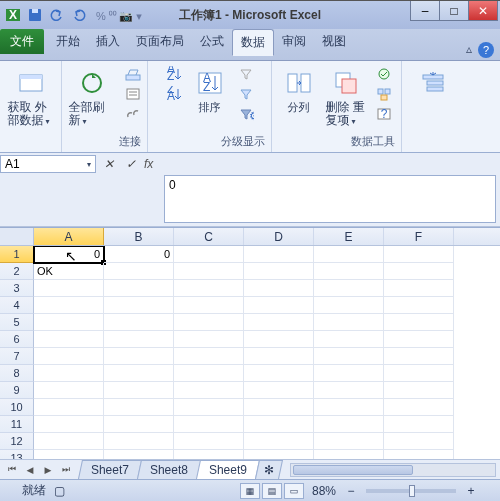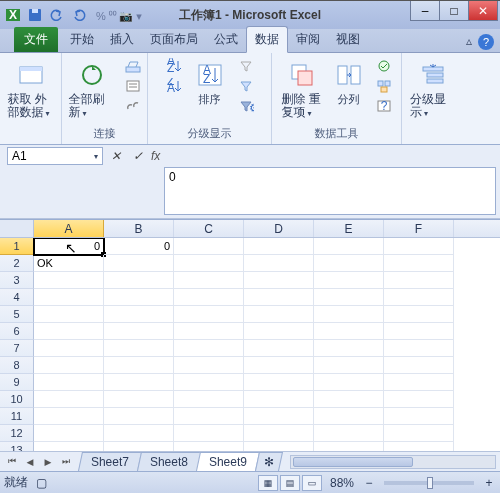--- a/index.html
+++ b/index.html
@@ -8,42 +8,42 @@
 
 .titlebar { height: 28px; background: linear-gradient(#b9c9e8, #a9badf); display: flex; align-items: center; padding: 0 4px; position: relative; }
 .qat { display: flex; gap: 4px; align-items: center; }
 .qat-btn { width: 18px; height: 18px; display: flex; align-items: center; justify-content: center; cursor: pointer; }
 .title-center { position: absolute; left: 50%; transform: translateX(-50%); color: #3b3b3b; font-size: 12px; white-space: nowrap; font-weight: bold; }
 .win-controls { position: absolute; right: 2px; top: 0; display: flex; }
 .win-btn { width: 30px; height: 20px; display: flex; align-items: center; justify-content: center; cursor: pointer; border: 1px solid #6b7a99; border-top: none; background: linear-gradient(#d5e0f2,#bfcde8); margin-left: -1px; }
 .win-btn.close { background: linear-gradient(#e77,#c33); color: #fff; }
 
 
-.tabrow { height: 24px; background: linear-gradient(#c2cfe8,#b8c6e2); display: flex; align-items: flex-end; padding-left: 14px; border-bottom: 1px solid #8a9bc0; position: relative; }
+.tabrow { height: 32px; background: linear-gradient(#c2cfe8,#b8c6e2); display: flex; align-items: flex-start; padding-left: 0; border-bottom: 1px solid #8a9bc0; position: relative; }
 .file-tab { background: linear-gradient(#2f8f3b,#1e6f2a); color: #fff; padding: 4px 10px; border-radius: 2px 2px 0 0; font-size: 12px; cursor: pointer; margin-right: 4px; }
 .rtab { padding: 4px 8px; color: #2b3a58; cursor: pointer; }
 .rtab.active { background: #eef3fb; border: 1px solid #8a9bc0; border-bottom: 1px solid #eef3fb; border-radius: 3px 3px 0 0; margin-bottom: -1px; }
 .tabrow-right { position: absolute; right: 6px; bottom: 2px; display: flex; gap: 6px; }
 .help-icon { width: 16px; height: 16px; border-radius: 50%; background: #3a77d6; color: #fff; display: flex; align-items: center; justify-content: center; font-size: 11px; cursor: pointer; }
 
 
 .ribbon { height: 92px; background: #eef3fb; border-bottom: 1px solid #9aaed2; display: flex; }
 .group { border-right: 1px solid #c7d3e8; padding: 4px 6px 0 6px; display: flex; flex-direction: column; align-items: center; justify-content: space-between; }
 .group-content { display: flex; align-items: flex-start; gap: 6px; flex: 1; }
-.group-label { font-size: 11px; color: #4a5a7a; padding: 2px 0 3px 0; text-align: center; width: 100%; }
+.group-label { font-size: 11px; color: #4a5a7a; padding: 2px 0 3px 0; text-align: right; width: 100%; }
 .big-btn { display: flex; flex-direction: column; align-items: center; width: 50px; cursor: pointer; padding: 2px; }
 .big-btn .ico { width: 32px; height: 32px; display: flex; align-items: center; justify-content: center; }
 .big-btn .lbl { font-size: 11px; line-height: 13px; margin-top: 2px; color: #2b3a58; }
 .small-col { display: flex; flex-direction: column; gap: 2px; }
 .small-btn { width: 20px; height: 18px; display: flex; align-items: center; justify-content: center; cursor: pointer; }
 .drop-arrow { font-size: 8px; color: #3a4a68; margin-left: 2px; }
 
 
 .fbar-wrap { background: #e7edf8; border-bottom: 1px solid #b5c3dd; }
-.fbar { height: 22px; display: flex; align-items: center; padding: 2px 7px; gap: 4px; }
+.fbar { height: 22px; display: flex; align-items: center; padding: 2px 0; gap: 4px; }
 .namebox { width: 96px; height: 18px; background: #fff; border: 1px solid #9aaed2; display: flex; align-items: center; padding: 0 4px; justify-content: space-between; }
 .fx-btn { width: 18px; height: 18px; display: flex; align-items: center; justify-content: center; font-style: italic; color: #444; cursor: pointer; }
 .fx-label { font-style: italic; color: #555; font-size: 12px; }
 .formula-input { flex: 1; height: 48px; background: #fff; border: 1px solid #9aaed2; padding: 2px 4px; font-size: 12px; resize: none; outline: none; }
 .fbar2 { display: flex; padding: 0 4px 3px 4px; gap: 4px; }
 .fbar2 .spacer { width: 156px; }
 
 
 .grid-wrap { position: relative; background: #fff; height: 232px; border-top: 1px solid #9aaed2; display: flex; flex-direction: column; }
 .col-headers { display: flex; height: 18px; background: linear-gradient(#eef2fa,#dfe7f5); border-bottom: 1px solid #b5c3dd; }
@@ -64,21 +64,21 @@
 .sheet-bar { height: 20px; background: #e7edf8; border-top: 1px solid #b5c3dd; display: flex; align-items: center; padding: 0 4px; gap: 2px; }
 .nav-btn { width: 16px; height: 16px; display: flex; align-items: center; justify-content: center; font-size: 9px; color: #555; cursor: pointer; }
 .sheet-tabs { display: flex; align-items: flex-end; margin-left: 4px; }
 .sheet-tab { padding: 2px 10px; background: #dbe4f3; border: 1px solid #9aaed2; border-bottom: none; font-size: 11px; color: #2b3a58; margin-right: -1px; cursor: pointer; transform: skewX(-12deg); }
 .sheet-tab span { display: inline-block; transform: skewX(12deg); }
 .sheet-tab.active { background: #fff; }
 .hscroll { flex: 1; height: 14px; background: #dfe5f0; margin-left: 8px; border: 1px solid #b5c3dd; position: relative; }
 .hscroll .thumb { position: absolute; left: 2px; top: 1px; width: 120px; height: 10px; background: linear-gradient(#cdd9ef,#b8c7e4); border: 1px solid #9aaed2; border-radius: 2px; }
 
 
-.status { height: 22px; background: linear-gradient(#dbe4f3,#c9d5ec); border-top: 1px solid #9aaed2; display: flex; align-items: center; padding: 0 4px; font-size: 11px; color: #2b3a58; gap: 8px; }
+.status { height: 22px; background: linear-gradient(#dbe4f3,#c9d5ec); border-top: 1px solid #9aaed2; display: flex; align-items: center; padding: 0 22px; font-size: 11px; color: #2b3a58; gap: 8px; }
 .status .spacer { flex: 1; }
 .view-btns { display: flex; gap: 2px; }
 .view-btn { width: 20px; height: 16px; border: 1px solid #9aaed2; background: #eef3fb; cursor: pointer; display: flex; align-items: center; justify-content: center; font-size: 9px; }
 .zoom-slider { width: 90px; height: 4px; background: #b5c3dd; position: relative; }
 .zoom-slider .knob { position: absolute; left: 43px; top: -4px; width: 6px; height: 12px; background: #eef3fb; border: 1px solid #7a8aac; }
 .zoom-btn { width: 14px; height: 14px; display: flex; align-items: center; justify-content: center; cursor: pointer; }
 
 
 svg { display: block; }
 </style>
@@ -242,39 +242,39 @@
               <text x="11" y="13" font-size="7" fill="#3a6fc7">⚙</text>
             </svg>
           </div>
       </div>
     </div>
     <div class="group-label">分级显示</div>
   </div>
 
   <div class="group" style="width:130px">
     <div class="group-content">
-      <div class="big-btn" style="width:44px">
-        <div class="ico">
-            <svg width="26" height="26">
-              <rect x="3" y="3" width="14" height="14" fill="#fff" stroke="#7aa3d6"></rect>
-              <rect x="9" y="9" width="14" height="14" fill="#ffe0e0" stroke="#d66"></rect>
-            </svg>
-          </div>
-        <div class="lbl"><span>删除
-重复项</span><span class="drop-arrow">▾</span></div>
-      </div>
       <div class="big-btn" style="width:38px">
         <div class="ico">
             <svg width="26" height="26">
               <rect x="2" y="4" width="9" height="18" fill="#fff" stroke="#7aa3d6"></rect>
               <rect x="15" y="4" width="9" height="18" fill="#fff" stroke="#7aa3d6"></rect>
               <path d="M11 13 L15 13 M13 11 L15 13 L13 15" fill="none" stroke="#3a6fc7"></path>
             </svg>
           </div>
         <div class="lbl">分列</div>
+      </div>
+      <div class="big-btn" style="width:44px">
+        <div class="ico">
+            <svg width="26" height="26">
+              <rect x="3" y="3" width="14" height="14" fill="#fff" stroke="#7aa3d6"></rect>
+              <rect x="9" y="9" width="14" height="14" fill="#ffe0e0" stroke="#d66"></rect>
+            </svg>
+          </div>
+        <div class="lbl"><span>删除
+重复项</span><span class="drop-arrow">▾</span></div>
       </div>
       <div class="small-col">
         <div class="small-btn">
             <svg width="16" height="14">
               <circle cx="8" cy="7" r="5" fill="#e8fbe8" stroke="#2f8f3b"></circle>
               <path d="M5 7 L7 9 L11 5" fill="none" stroke="#2f8f3b"></path>
             </svg>
           </div>
         <div class="small-btn">
             <svg width="16" height="14">
@@ -298,21 +298,20 @@
     <div class="group-content">
       <div class="big-btn">
         <div class="ico">
             <svg width="28" height="28">
               <rect x="4" y="6" width="20" height="4" fill="#cfe0ff" stroke="#7aa3d6"></rect>
               <rect x="8" y="12" width="16" height="4" fill="#cfe0ff" stroke="#7aa3d6"></rect>
               <rect x="8" y="18" width="16" height="4" fill="#cfe0ff" stroke="#7aa3d6"></rect>
               <path d="M14 3 L14 6 M11 4 L14 6 L17 4" fill="none" stroke="#3a6fc7"></path>
             </svg>
           </div>
-        <div class="lbl"><span>分级显示</span><span class="drop-arrow">▾</span></div>
       </div>
     </div>
     <div class="group-label"></div>
   </div>
 </div>
 
 <div class="fbar-wrap">
   <div class="fbar">
     <div class="namebox">
       <span>A1</span>

